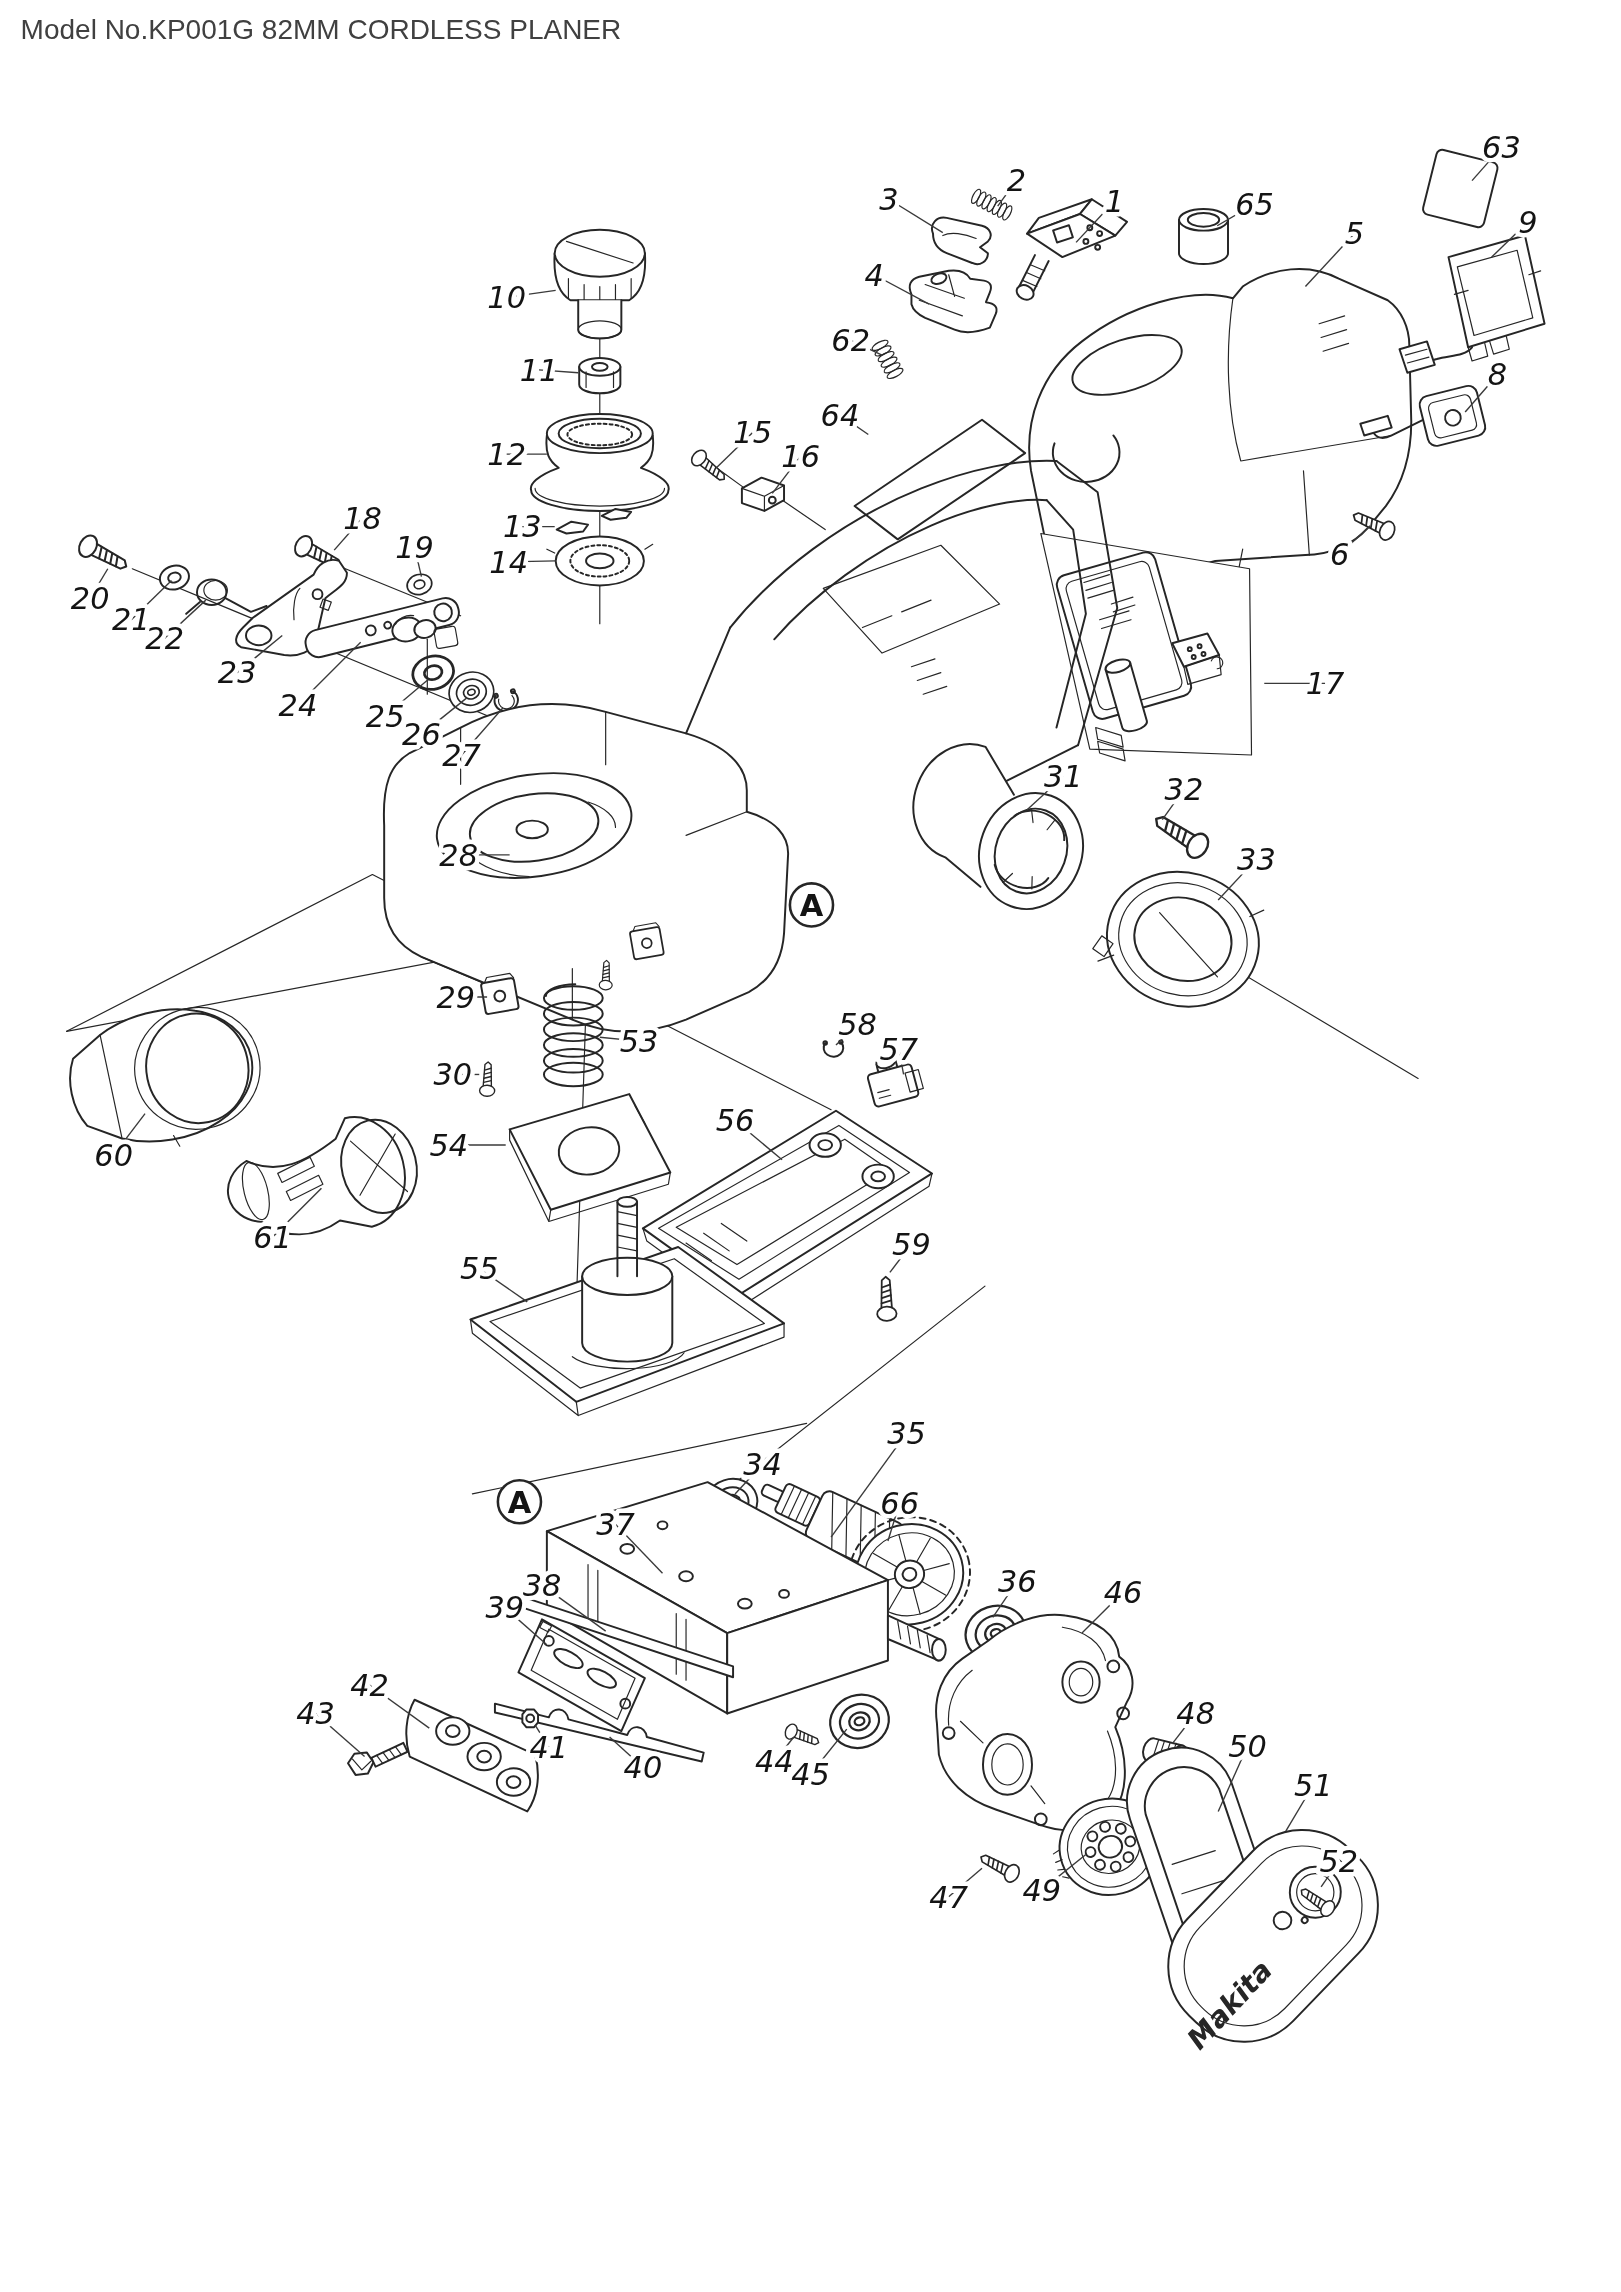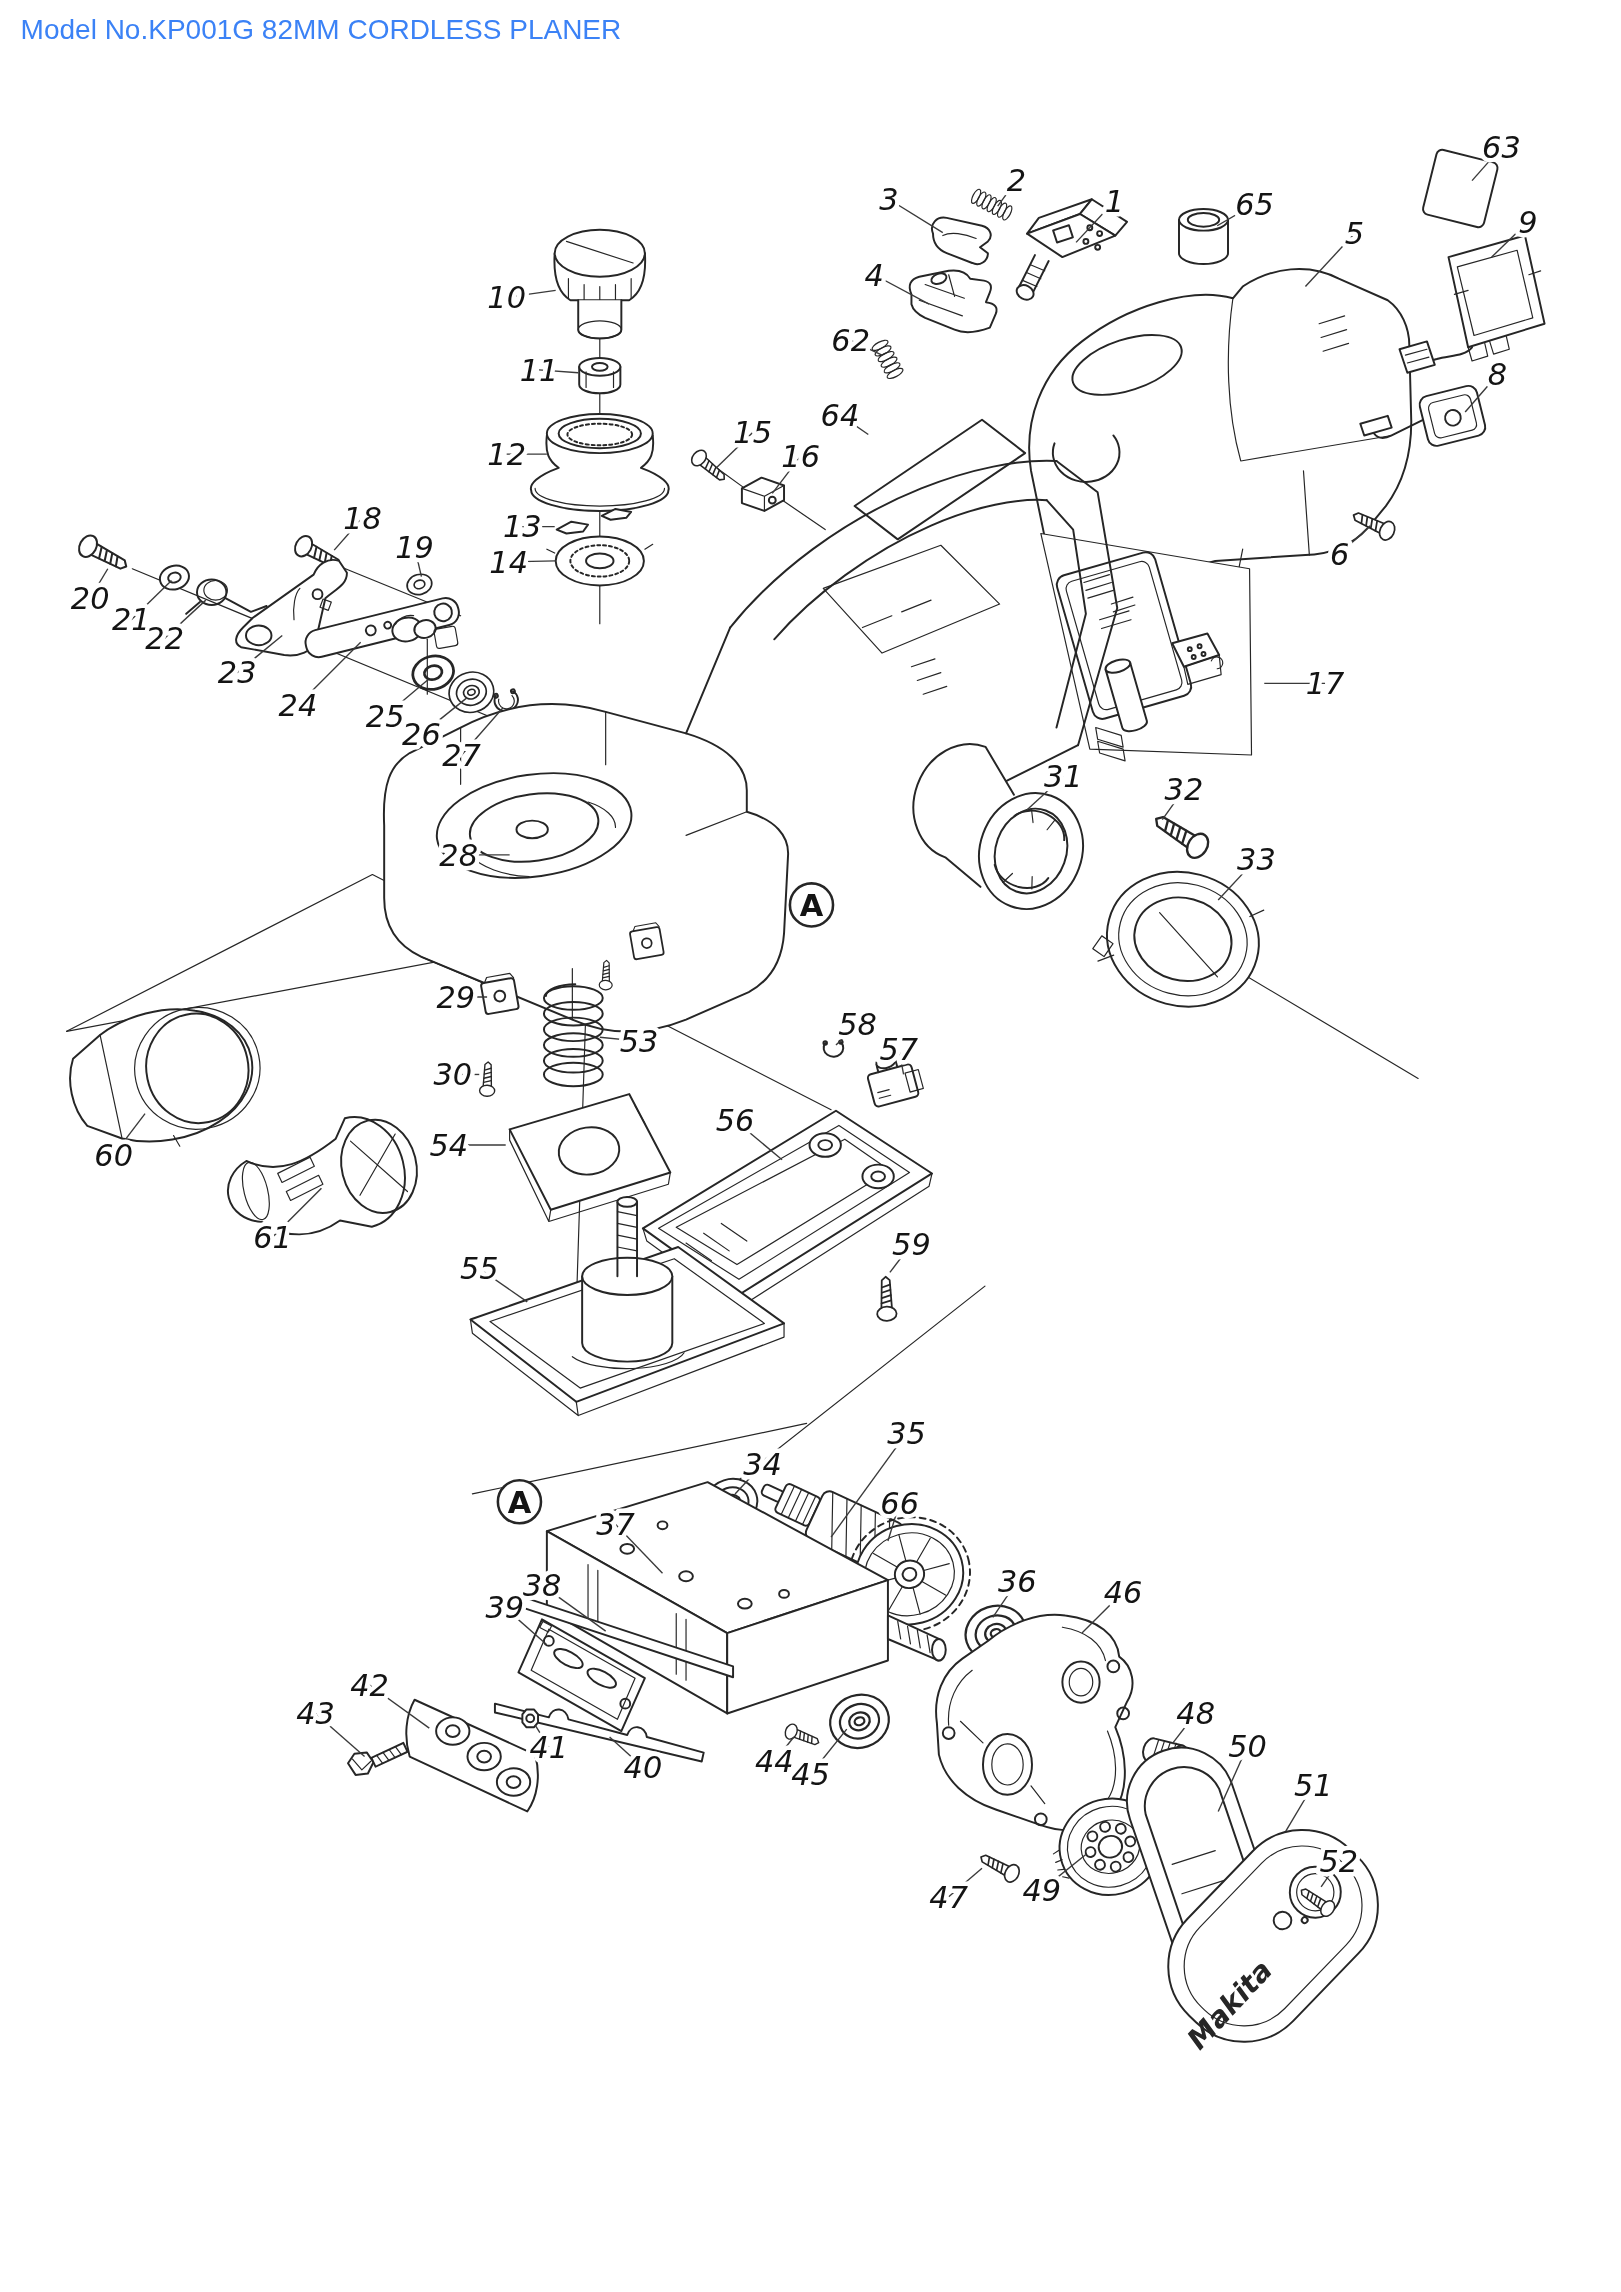--- a/index.html
+++ b/index.html
@@ -1,20 +1,20 @@
 <!DOCTYPE html>
 <html><head>
 <meta charset="utf-8">
 <style>
   html,body{margin:0;padding:0;background:#ffffff;}
   body{width:1621px;height:2293px;position:relative;font-family:"Liberation Sans",sans-serif;}
   #page-title{
     position:absolute;left:20.6px;top:13.7px;
     font-family:"Liberation Sans",sans-serif;
-    font-size:28px;color:#3b82f6;letter-spacing:0px;
+    font-size:28px;color:#404040;letter-spacing:0px;
   }
   #diagram-svg{position:absolute;left:0;top:0;}
   .art{stroke:#262626;stroke-width:2;fill:none;stroke-linejoin:round;stroke-linecap:round;}
   .fw{fill:#ffffff;}
   .thin{stroke-width:1.2;}
   .leader{stroke:#3a3a3a;stroke-width:1.4;}
   .lbl{
     font-family:"DejaVu Sans",sans-serif;font-style:italic;font-size:31px;fill:#141414;
     text-anchor:middle;paint-order:stroke;stroke:#ffffff;stroke-width:9px;stroke-linejoin:round;
   }

